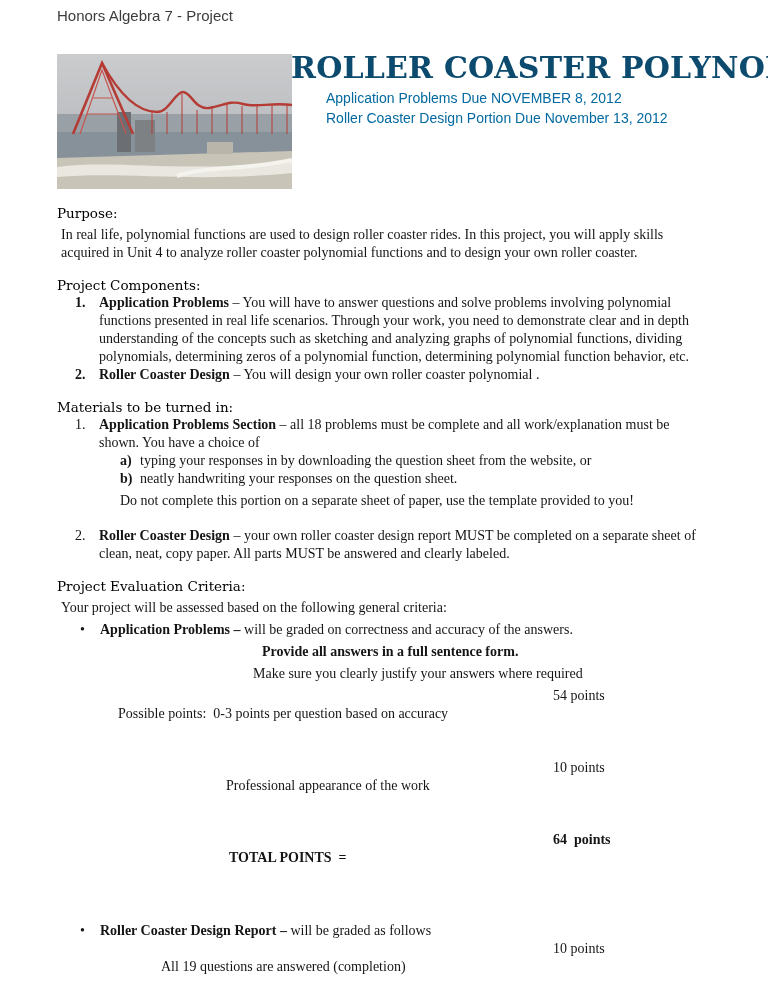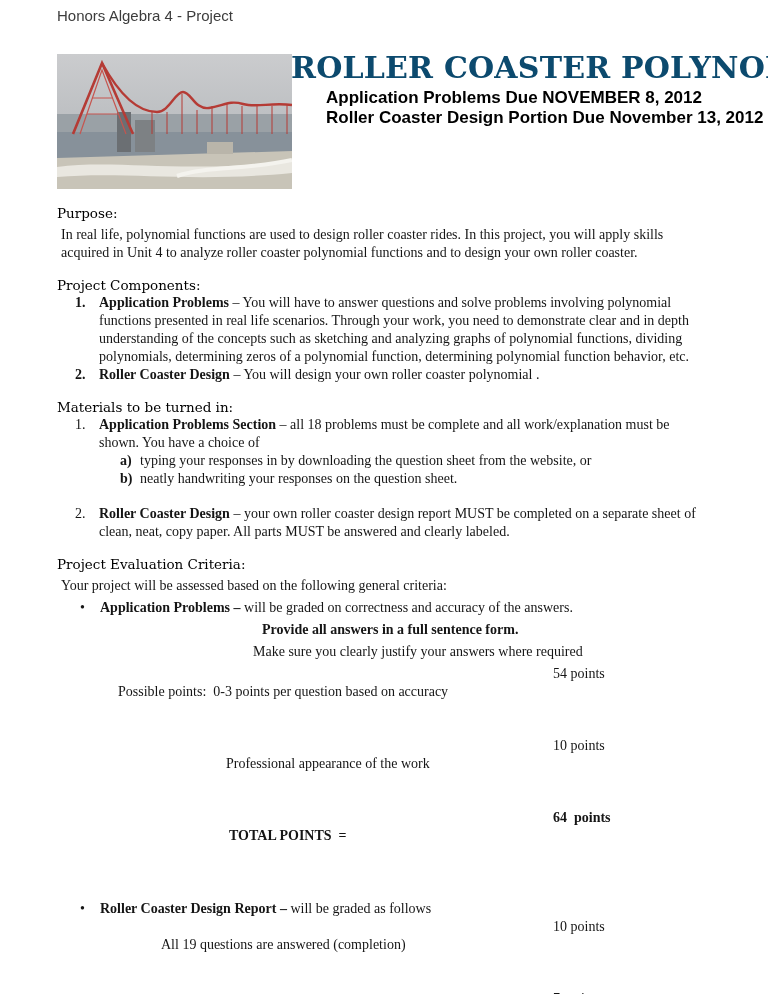--- a/index.html
+++ b/index.html
@@ -24,21 +24,21 @@
   }
   .doc-title{
     position:absolute;left:291px;top:50px;right:30px;
     font-family:"DejaVu Serif", serif;
     font-weight:bold;font-size:30px;letter-spacing:0.2px;
     color:#0c4a6e;white-space:nowrap;
   }
   .due{
     position:absolute;left:326px;top:88px;
     font-family:"Liberation Sans", sans-serif;
-    font-weight:bold;font-size:17px;line-height:20px;color:#000000;
+    font-weight:normal;font-size:14px;line-height:20px;color:#0369a1;
   }
   
   .content{padding:0 57px;font-size:14px;line-height:18px;}
   .heading{
     font-family:"DejaVu Serif", serif;
     font-weight:normal;font-size:13.5px;line-height:18px;
     margin:0;color:#000;
   }
   .b{font-weight:bold;}
   p{margin:4px;}
@@ -57,21 +57,21 @@
   .prow{position:relative;white-space:pre-wrap;}
   .prow .pts{position:absolute;left:496px;top:0;white-space:pre;}
   .plabel{display:inline-block;}
 </style>
 </head>
 <body>
 
 <div class="page">
 
   <div class="top">
-    <div class="course">Honors Algebra 4 - Project</div>
+    <div class="course">Honors Algebra 7 - Project</div>
 
     <div class="photo">
       <svg width="235" height="135" viewBox="0 0 235 135" preserveAspectRatio="none">
         <defs>
           <linearGradient id="sky" x1="0" y1="0" x2="0" y2="1">
             <stop offset="0" stop-color="#cbccce"></stop>
             <stop offset="1" stop-color="#adb1b5"></stop>
           </linearGradient>
         </defs>
         <rect width="235" height="135" fill="url(#sky)"></rect>
@@ -140,20 +140,21 @@
       <span class="body"><span class="b">Application Problems Section</span><span> – all 18 problems must be complete and all work/explanation must be shown. You have a choice of</span></span>
     </div>
     <div class="sub">
       <span class="letter">a)</span>
       <span class="body">typing your responses in by downloading the question sheet from the website, or</span>
     </div>
     <div class="sub">
       <span class="letter">b)</span>
       <span class="body">neatly handwriting your responses on the question sheet.</span>
     </div>
+    <p class="note">Do not complete this portion on a separate sheet of paper, use the template provided to you!</p>
 
     <div class="li mt17">
       <span class="num">2.</span>
       <span class="body"><span class="b">Roller Coaster Design</span><span> – your own roller coaster design report MUST be completed on a separate sheet of clean, neat, copy paper. All parts MUST be answered and clearly labeled.</span></span>
     </div>
 
     <p class="heading mt14">Project Evaluation Criteria:</p>
     <p>Your project will be assessed based on the following general criteria:</p>
 
     <div class="bullet-line">

